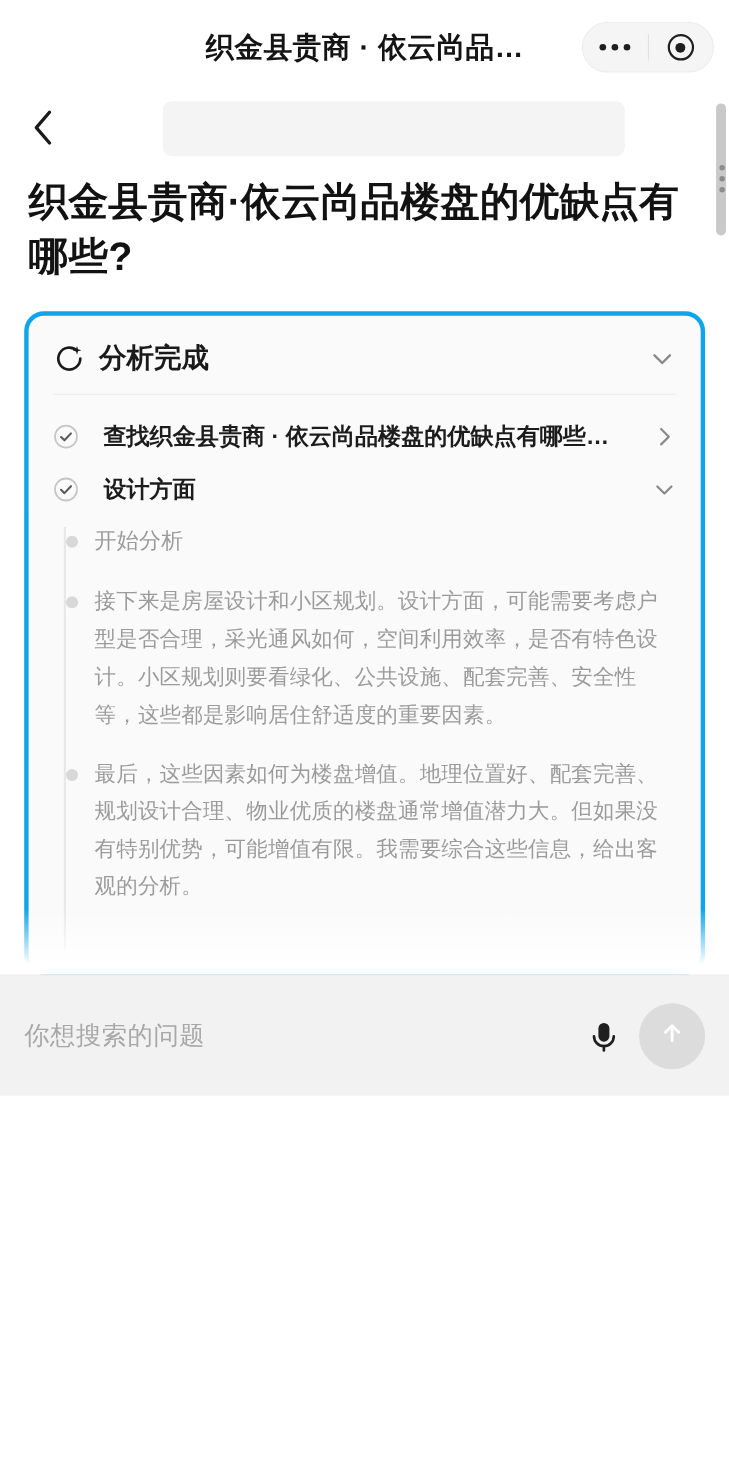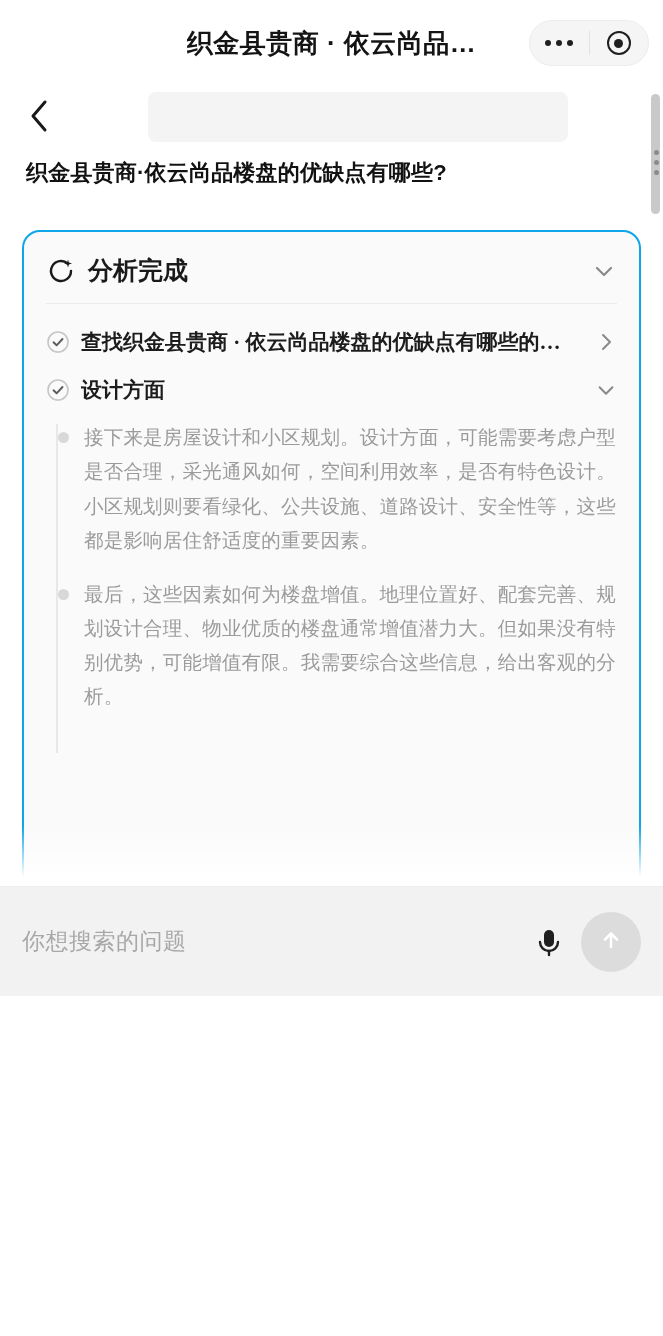--- a/index.html
+++ b/index.html
@@ -102,42 +102,41 @@
     position: absolute;
     left: 148px; top: 6px;
     width: 420px; height: 50px;
     background: #f4f4f4;
     border-radius: 8px;
   }
 
   
   .question {
     padding: 12px 26px 0 26px;
-    font-size: 22px;
+    font-size: 36px;
     line-height: 1.38;
     font-weight: 700;
     color: #121212;
     letter-spacing: 0.2px;
   }
 
   
   .body-scroll {
     flex: 1 1 auto;
     position: relative;
     overflow: hidden;
     padding: 26px 22px 0 22px;
   }
 
   .card {
     background: #fafafa;
-    border: 2px solid #0ea5e9;
+    border: 4px solid #0ea5e9;
     border-radius: 18px;
     padding: 22px 22px 18px 22px;
     height: 100%;
-    margin-top: 16px;
   }
 
   .card-head {
     display: flex;
     align-items: center;
     gap: 12px;
     padding-bottom: 16px;
   }
   .spark-icon { width: 30px; height: 30px; flex: 0 0 30px; }
   .card-head-title {
@@ -152,23 +151,22 @@
   }
   .hr {
     height: 1px;
     background: #ececec;
     margin: 0 0 14px 0;
   }
 
   .step-row {
     display: flex;
     align-items: center;
-    gap: 11px;
+    gap: 22px;
     padding: 10px 0;
-    font-family: Liberation Serif, serif;
   }
   .check {
     width: 24px; height: 24px; flex: 0 0 24px;
     display: flex; align-items: center; justify-content: center;
   }
   .step-label {
     flex: 1;
     font-size: 21px;
     font-weight: 700;
     color: #1c1c1c;
@@ -348,21 +346,22 @@
         </span>
         <span class="step-label">设计方面</span>
         <span class="chev-right">
           <svg width="22" height="22" viewBox="0 0 24 24" fill="none" aria-hidden="true">
             <path d="M5 9 L12 16 L19 9" stroke="#8a8a8a" stroke-width="2.2" stroke-linecap="round" stroke-linejoin="round"></path>
           </svg>
         </span>
       </div>
 
       <div class="reason-block">
-        <p class="para">接下来是房屋设计和小区规划。设计方面，可能需要考虑户型是否合理，采光通风如何，空间利用效率，是否有特色设计。小区规划则要看绿化、公共设施、道路设计、安全性等，这些都是影响居住舒适度的重要因素。</p>
+        <p class="para first">开始分析</p>
+        <p class="para">接下来是房屋设计和小区规划。设计方面，可能需要考虑户型是否合理，采光通风如何，空间利用效率，是否有特色设计。小区规划则要看绿化、公共设施、配套完善、安全性等，这些都是影响居住舒适度的重要因素。</p>
         <p class="para">最后，这些因素如何为楼盘增值。地理位置好、配套完善、规划设计合理、物业优质的楼盘通常增值潜力大。但如果没有特别优势，可能增值有限。我需要综合这些信息，给出客观的分析。</p>
       </div>
 
     </div>
 
     <div class="fade"></div>
   </div>
 
   <div class="scroll-pill"></div>
   <div class="scroll-dots">

